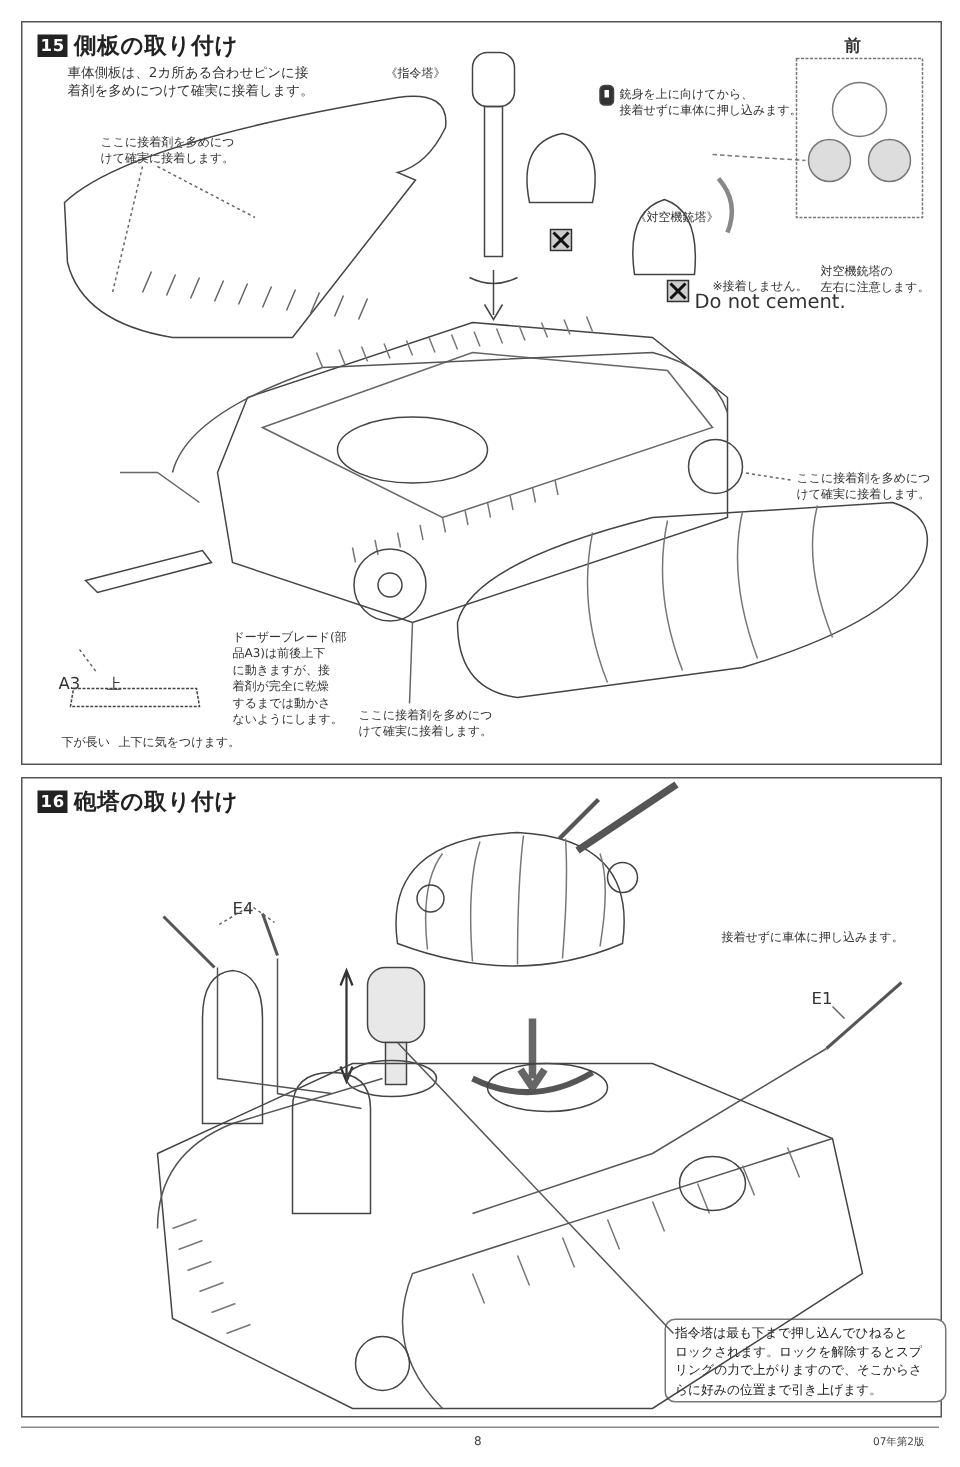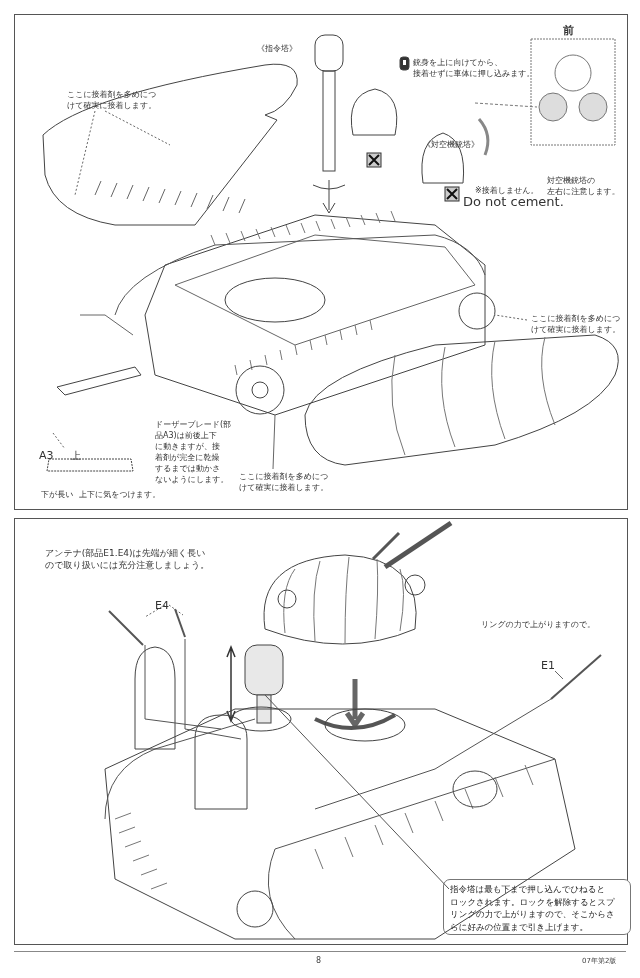--- a/index.html
+++ b/index.html
@@ -15,20 +15,26 @@
   svg.art{position:absolute;left:0;top:0;}
   .callout{position:absolute;left:428px;top:360px;width:188px;height:56px;border:1px solid #777;border-radius:7px;padding:3px 6px;box-sizing:border-box;font-size:8.5px;line-height:12.5px;white-space:pre;background:#fff;}
   .footer-line{position:absolute;left:14px;width:612px;top:951px;border-top:1px solid #888;}
   .page-num{position:absolute;left:316px;top:956px;font-size:8px;color:#444;}
   .edition{position:absolute;left:582px;top:956px;font-size:7px;color:#444;}
 </style>
 </head>
 <body>
 
 <div id="p15" class="panel">
+  <div class="step-title">
+    <span class="step-num">15</span>
+    <span>側板の取り付け</span>
+  </div>
+  <div class="t lg" style="left:30px;top:28px;">車体側板は、2カ所ある合わせピンに接
+着剤を多めにつけて確実に接着します。</div>
   <div class="t" style="left:52px;top:74px;">ここに接着剤を多めにつ
 けて確実に接着します。</div>
   <div class="t" style="left:242px;top:28px;">《指令塔》</div>
   <div class="t" style="left:398px;top:42px;">銃身を上に向けてから、
 接着せずに車体に押し込みます。</div>
   <div class="t" style="left:408px;top:82px;margin-top:42px;">《対空機銃塔》</div>
   <div class="lbl" style="left:548px;top:8px;font-weight:bold;">前</div>
   <div class="t" style="left:532px;top:160px;">対空機銃塔の
 左右に注意します。</div>
   <div class="t" style="left:460px;top:170px;">※接着しません。</div>
@@ -105,25 +111,27 @@
 
     <path d="M80 96 L60 180 M90 96 L155 130" stroke="#666" stroke-dasharray="2 2"></path>
     <path d="M65 300 L90 300 L118 320" stroke="#666"></path>
     <path d="M38 418 L50 434" stroke="#666" stroke-dasharray="2 2"></path>
     <path d="M258 454 L260 400" stroke="#666"></path>
     <path d="M512 305 L480 300" stroke="#666" stroke-dasharray="2 2"></path>
   </svg>
 </div>
 
 <div id="p16" class="panel">
-  <div class="t lg" style="left:30px;top:28px;">アンテナ(部品E1.E4)は先端が細く長い
-ので取り扱いには充分注意しましょう。</div>
+  <div class="step-title">
+    <span class="step-num">16</span>
+    <span>砲塔の取り付け</span>
+  </div>
   <div class="lbl" style="left:140px;top:80px;">E4</div>
   <div class="lbl" style="left:526px;top:140px;">E1</div>
-  <div class="t" style="left:466px;top:100px;">リングの力で上がりますので。</div>
+  <div class="t" style="left:466px;top:100px;">接着せずに車体に押し込みます。</div>
   <div class="callout">指令塔は最も下まで押し込んでひねると
 ロックされます。ロックを解除するとスプ
 リングの力で上がりますので、そこからさ
 らに好みの位置まで引き上げます。</div>
 
   <svg class="art" width="612" height="425" fill="none" stroke="#444" stroke-width="1">
 
     <path d="M250 110 Q240 40 330 36 Q410 40 400 110 Q330 140 250 110 Z"></path>
     <path d="M270 114 Q265 70 280 50 M300 122 Q296 70 305 42 M330 124 Q330 70 334 38 M360 120 Q364 70 362 40 M385 112 Q392 70 385 50" stroke="#777"></path>
     <path d="M370 48 L436 4" stroke-width="5" stroke="#555"></path>

